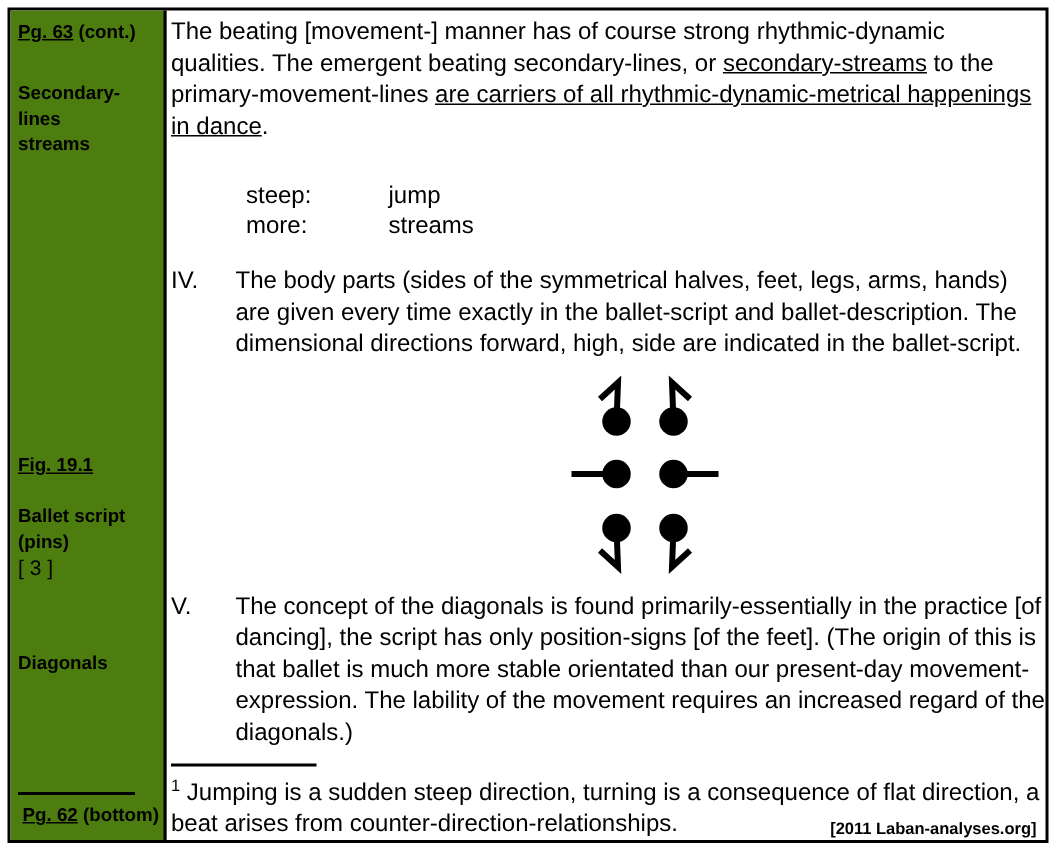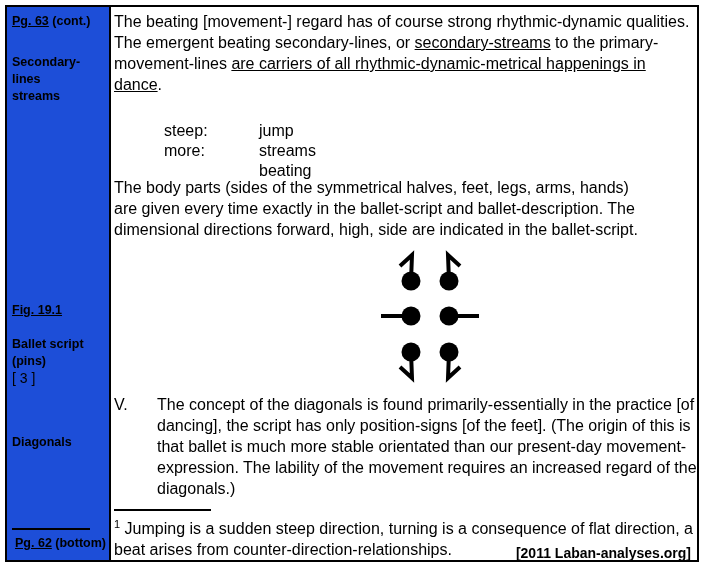--- a/index.html
+++ b/index.html
@@ -6,21 +6,21 @@
   body{
     width:708px;height:578px;background:#ffffff;position:relative;overflow:hidden;
     font-family:"Liberation Sans", sans-serif;color:#000;
     -webkit-font-smoothing:antialiased;
   }
   .doc-table{
     position:absolute;left:5px;top:5px;width:694px;height:557px;
     border:2px solid #000;box-sizing:border-box;display:flex;background:#fff;
   }
   .sidebar{
-    width:104px;min-width:104px;background:#1d4ed8;border-right:2px solid #000;
+    width:104px;min-width:104px;background:#4d7c0f;border-right:2px solid #000;
     box-sizing:border-box;position:relative;
     font-size:12.5px;font-weight:bold;line-height:17px;
   }
   .sb{position:absolute;left:5px;right:3px;}
   .sb .indent{}
   .sb .indent2{margin-left:14px;}
   .u{text-decoration:underline;}
   .normal{font-weight:normal;font-size:14px;}
   .sb-rule{position:absolute;left:5px;width:78px;border-top:2px solid #000;}
 
@@ -31,21 +31,21 @@
   .item{position:absolute;left:3px;display:flex;}
   .num{width:43px;flex:none;}
   .itext4{width:540px;}
   .itext5{width:548px;}
   .pos-item4{top:170px;}
   .pos-item5{top:387px;}
   .figure{position:absolute;left:266px;top:241px;}
   .fn-rule{position:absolute;left:3px;top:502px;width:97px;border-top:2px solid #000;}
   .footnote{position:absolute;left:3px;top:507px;width:586px;}
   .footnote sup{font-size:11px;}
-  .citation{position:absolute;right:6px;top:536px;font-size:14px;font-weight:bold;}
+  .citation{position:absolute;right:6px;top:536px;font-size:11px;font-weight:bold;}
   svg .stroke{stroke:#000;stroke-width:4;fill:none;}
   svg .dot{fill:#000;stroke:none;}
 </style>
 </head>
 <body>
 
 <div class="doc-table">
 
   <div class="sidebar">
     <div class="sb" style="top:6px;">
@@ -65,36 +65,34 @@
     <div class="sb" style="top:427px;">Diagonals</div>
     <div class="sb-rule" style="top:521px;"></div>
     <div class="sb" style="top:528px;text-align:right;">
       <span class="u">Pg. 62</span><span> (bottom)</span>
     </div>
   </div>
 
   <div class="content">
 
     <div class="para1">
-      <span>The beating [movement-] regard has of course strong rhythmic-dynamic qualities. The emergent beating secondary-lines, or </span><span class="u">secondary-streams</span><span> to the primary-movement-lines </span><span class="u">are carriers of all rhythmic-dynamic-metrical happenings in dance</span><span>.</span>
+      <span>The beating [movement-] manner has of course strong rhythmic-dynamic qualities. The emergent beating secondary-lines, or </span><span class="u">secondary-streams</span><span> to the primary-movement-lines </span><span class="u">are carriers of all rhythmic-dynamic-metrical happenings in dance</span><span>.</span>
     </div>
 
     <div class="steepflat">
       <div class="sf-row">
         <span class="term">steep:</span><span>jump</span>
       </div>
       <div class="sf-row">
         <span class="term">more:</span><span>streams</span>
       </div>
-      <div class="sf-row">
-        <span class="term"></span><span>beating</span>
-      </div>
     </div>
 
     <div class="item pos-item4">
+      <span class="num">IV.</span>
       <span class="itext4">The body parts (sides of the symmetrical halves, feet, legs, arms, hands) are given every time exactly in the ballet-script and ballet-description. The dimensional directions forward, high, side are indicated in the ballet-script.</span>
     </div>
 
     <div class="figure">
       <svg width="110" height="140" viewBox="0 0 110 140">
         <g>
           <circle class="dot" cx="34" cy="33" r="9.5"></circle>
           <path class="stroke" d="M34 33 L35 7 L23 18"></path>
         </g>
         <g>

